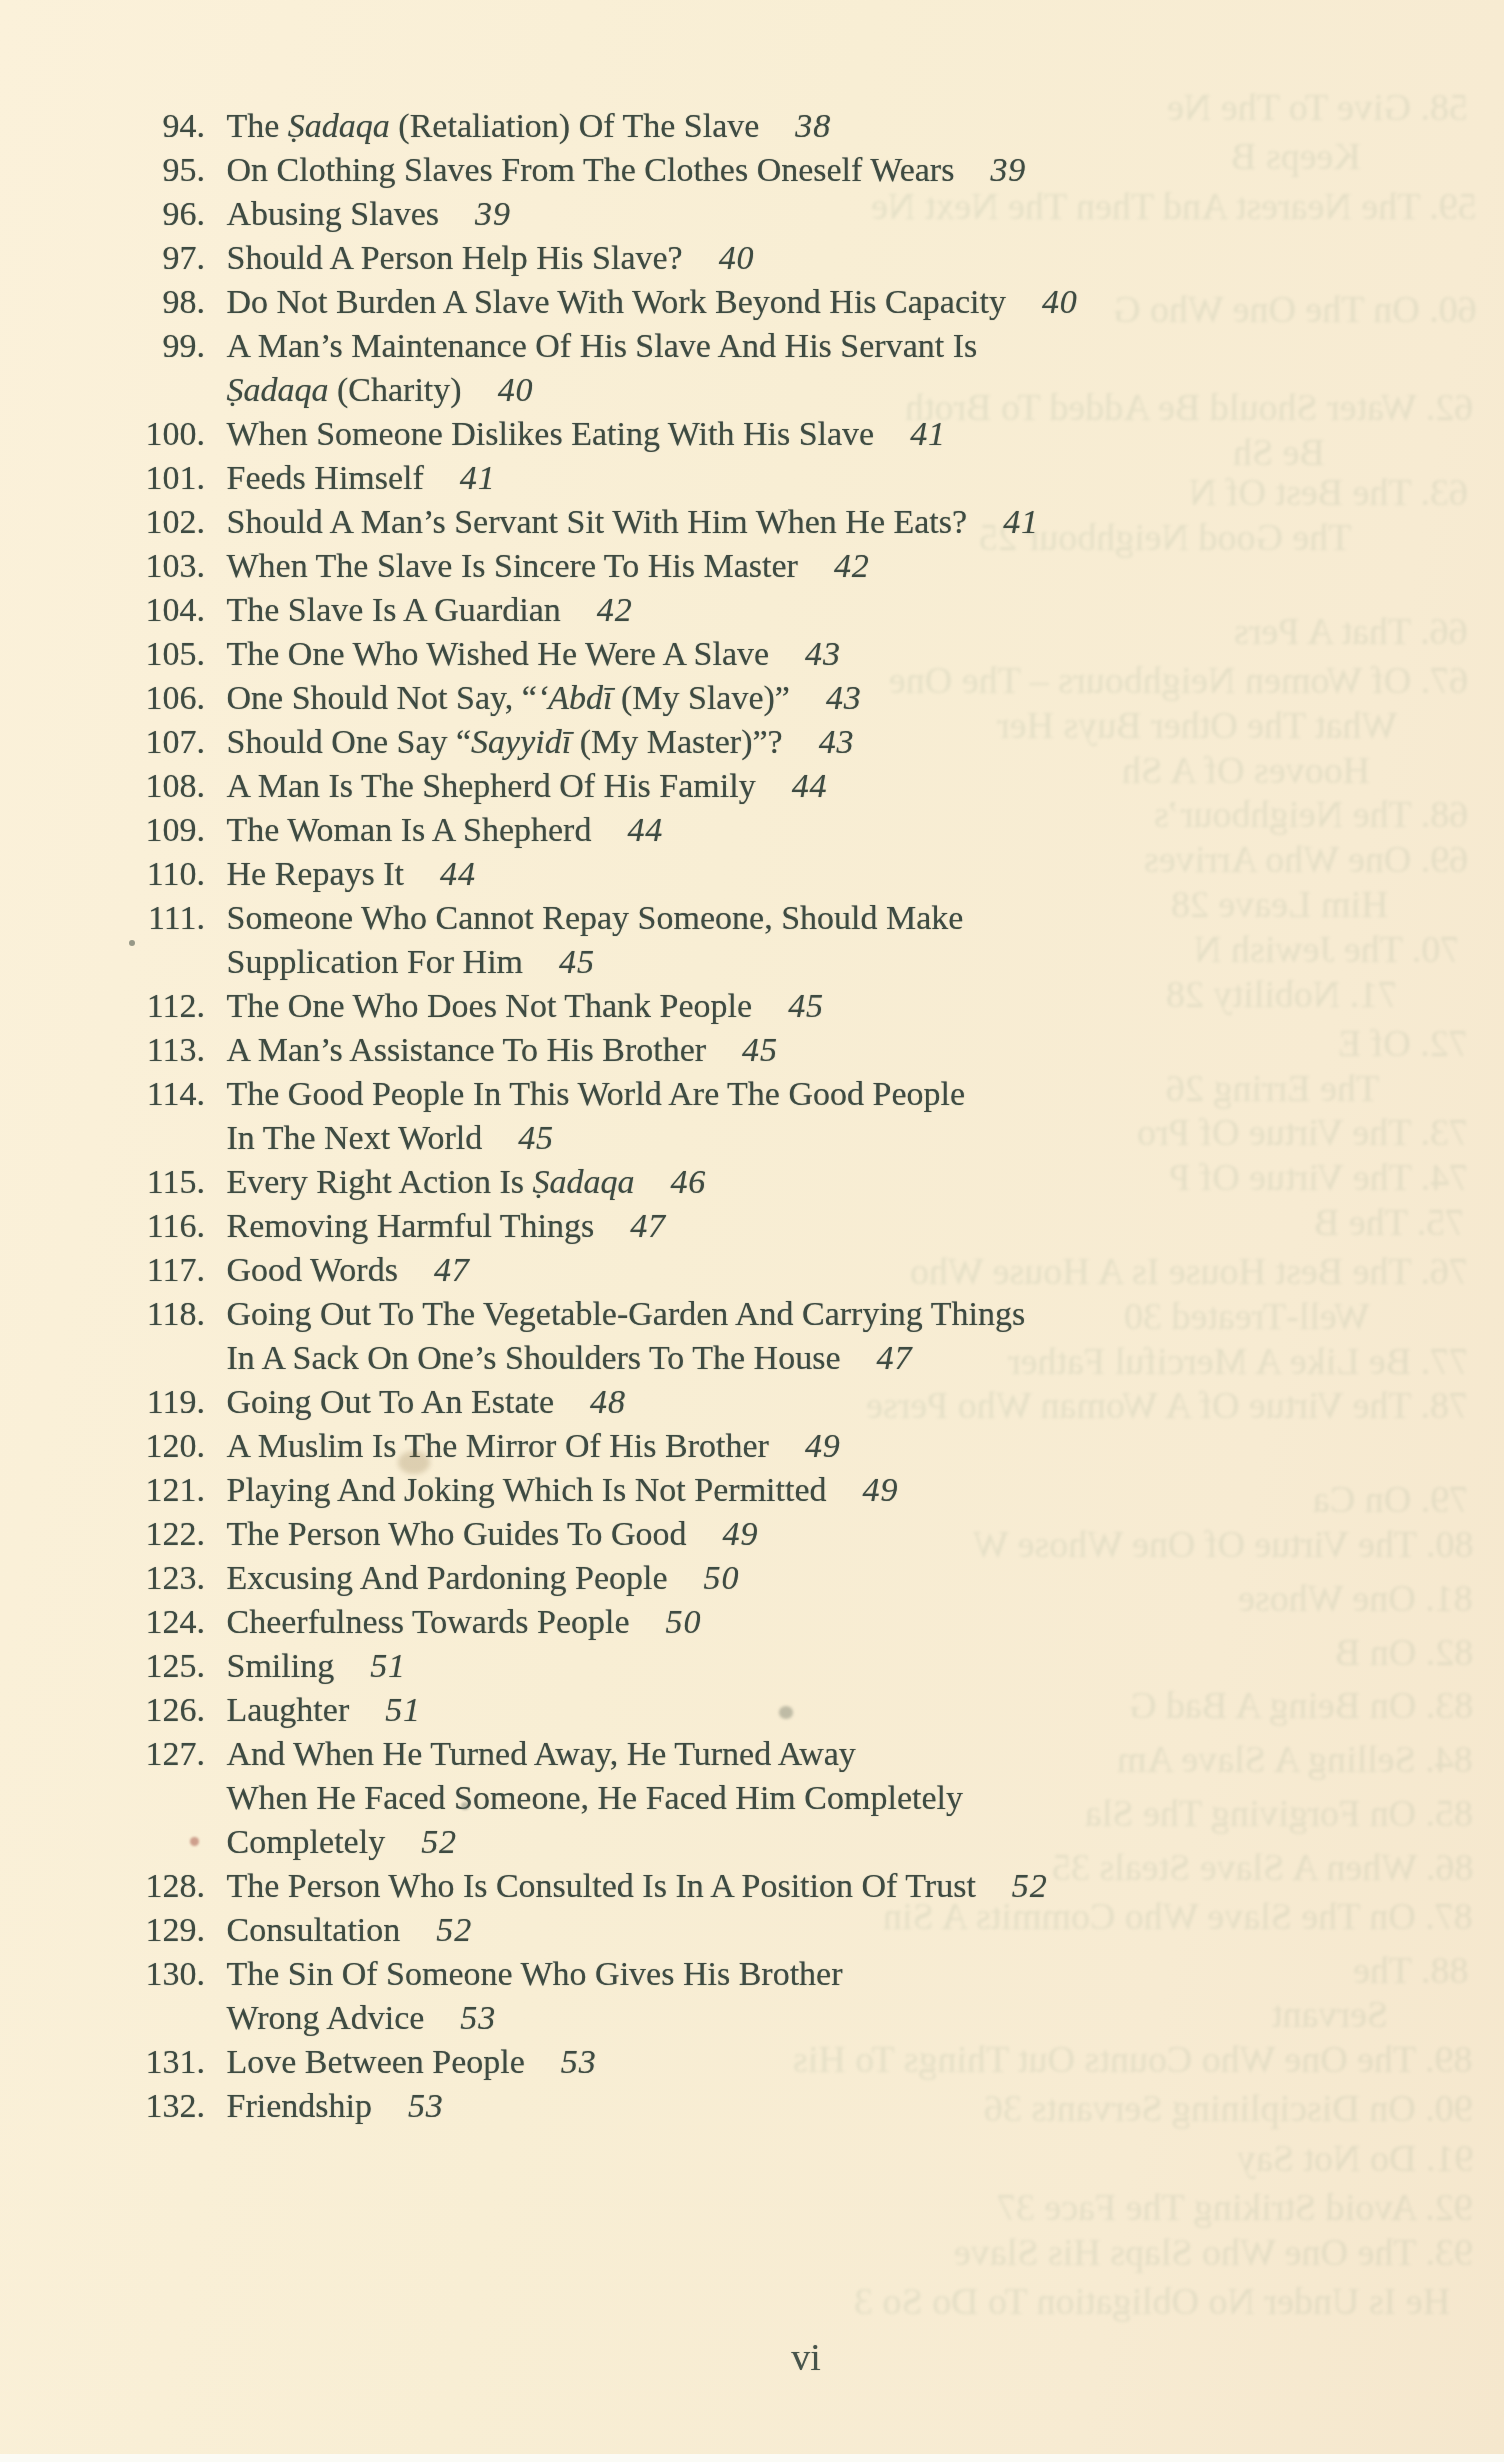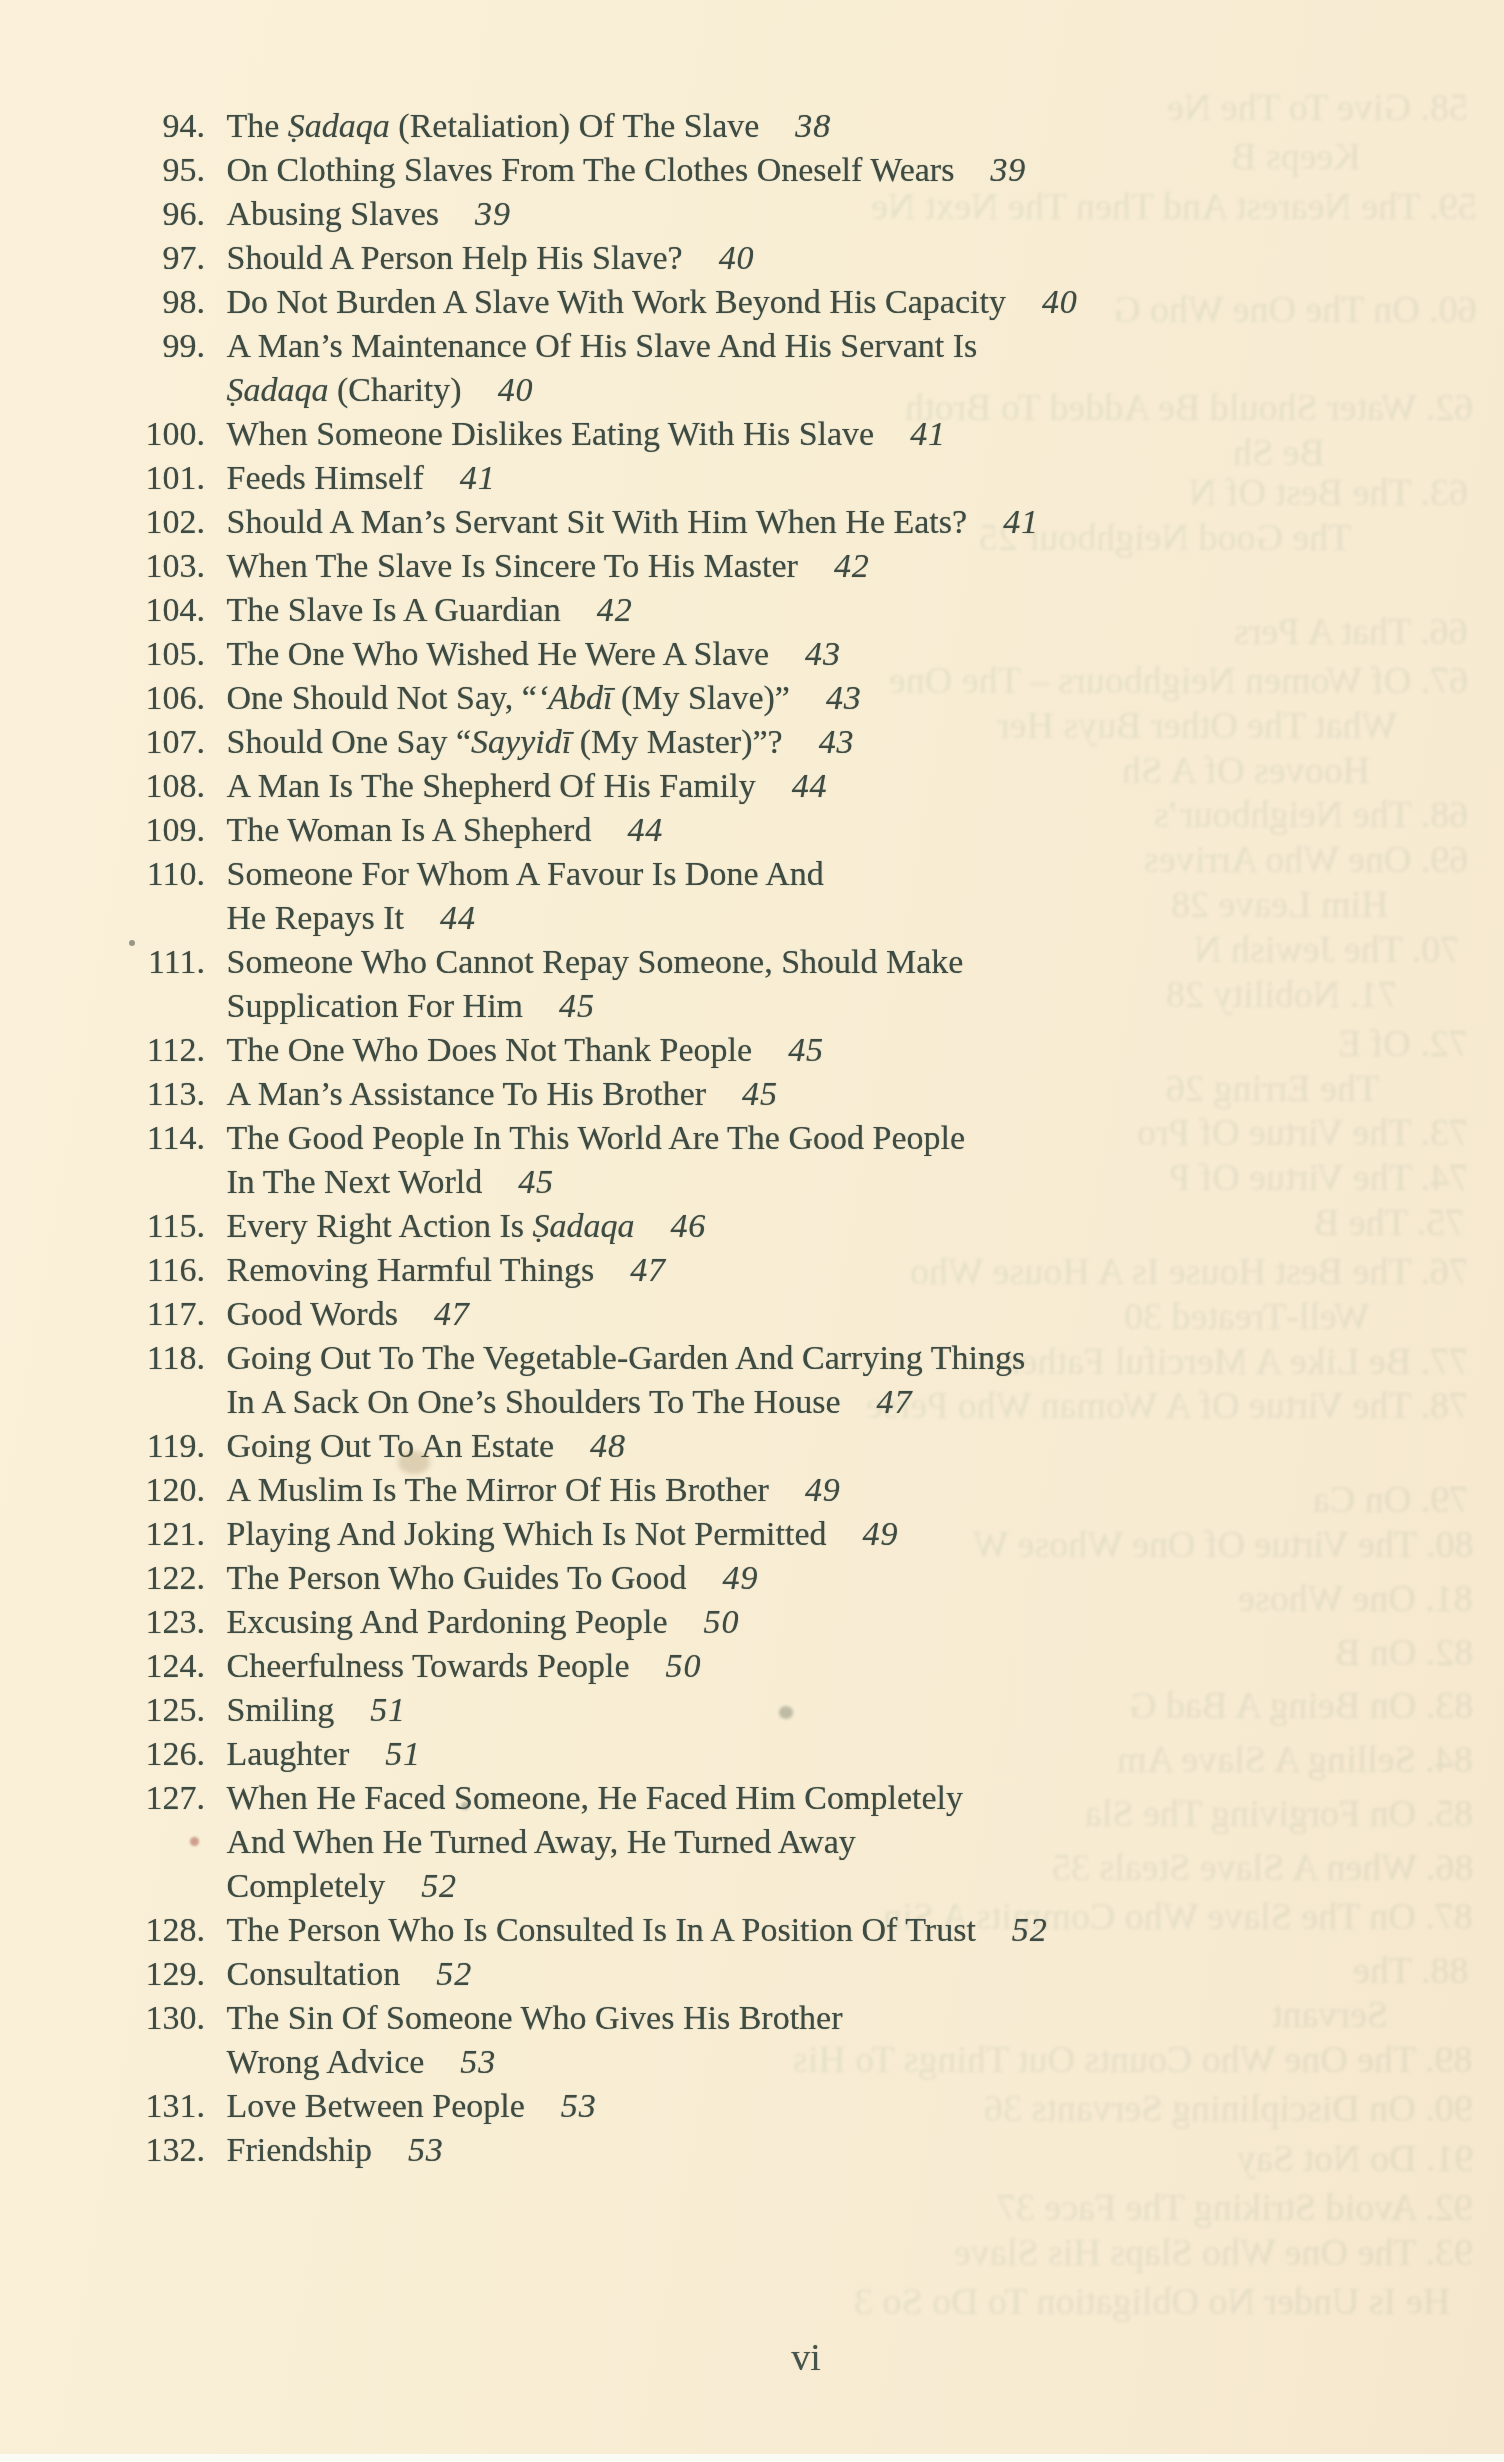--- a/index.html
+++ b/index.html
@@ -198,21 +198,20 @@
       </div>
       <div class="row">
         <div class="num">109.</div>
         <div class="body">
           <div class="line">The Woman Is A Shepherd<span class="pg">44</span></div>
         </div>
       </div>
       <div class="row">
         <div class="num">110.</div>
         <div class="body">
-          <div class="line">Someone For Whom A Favour Is Done And</div>
           <div class="line">He Repays It<span class="pg">44</span></div>
         </div>
       </div>
       <div class="row">
         <div class="num">111.</div>
         <div class="body">
           <div class="line">Someone Who Cannot Repay Someone, Should Make</div>
           <div class="line">Supplication For Him<span class="pg">45</span></div>
         </div>
       </div>
@@ -304,22 +303,22 @@
       </div>
       <div class="row">
         <div class="num">126.</div>
         <div class="body">
           <div class="line">Laughter<span class="pg">51</span></div>
         </div>
       </div>
       <div class="row">
         <div class="num">127.</div>
         <div class="body">
+          <div class="line">And When He Turned Away, He Turned Away</div>
           <div class="line">When He Faced Someone, He Faced Him Completely</div>
-          <div class="line">And When He Turned Away, He Turned Away</div>
           <div class="line">Completely<span class="pg">52</span></div>
         </div>
       </div>
       <div class="row">
         <div class="num">128.</div>
         <div class="body">
           <div class="line">The Person Who Is Consulted Is In A Position Of Trust<span class="pg">52</span></div>
         </div>
       </div>
       <div class="row">

